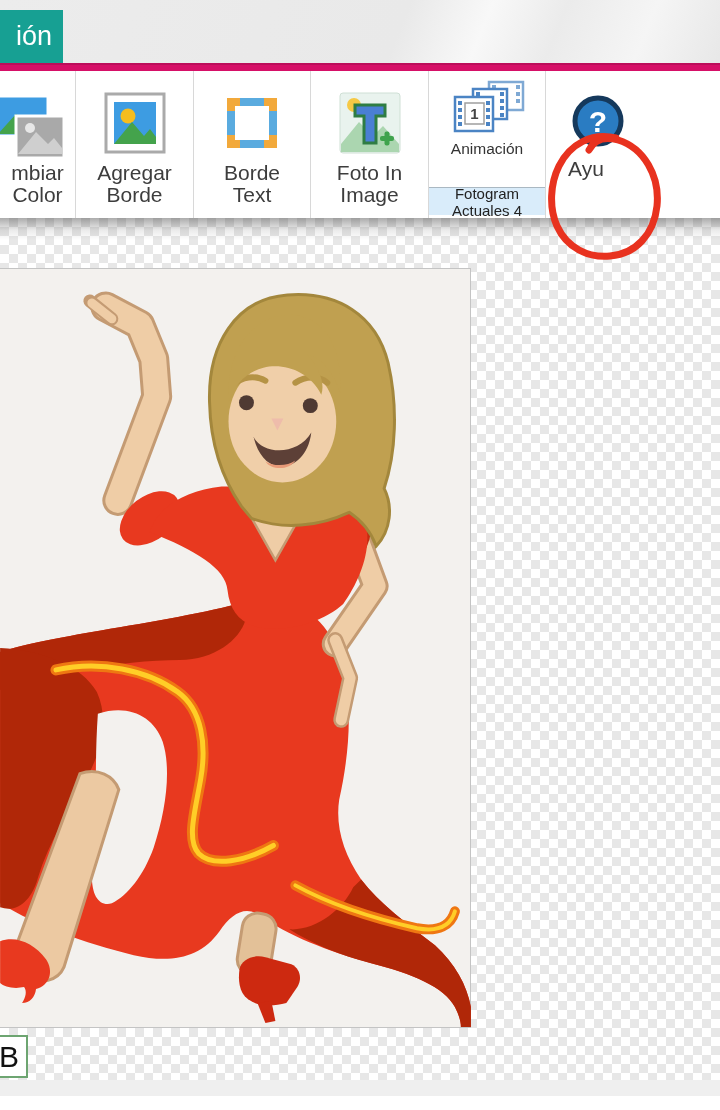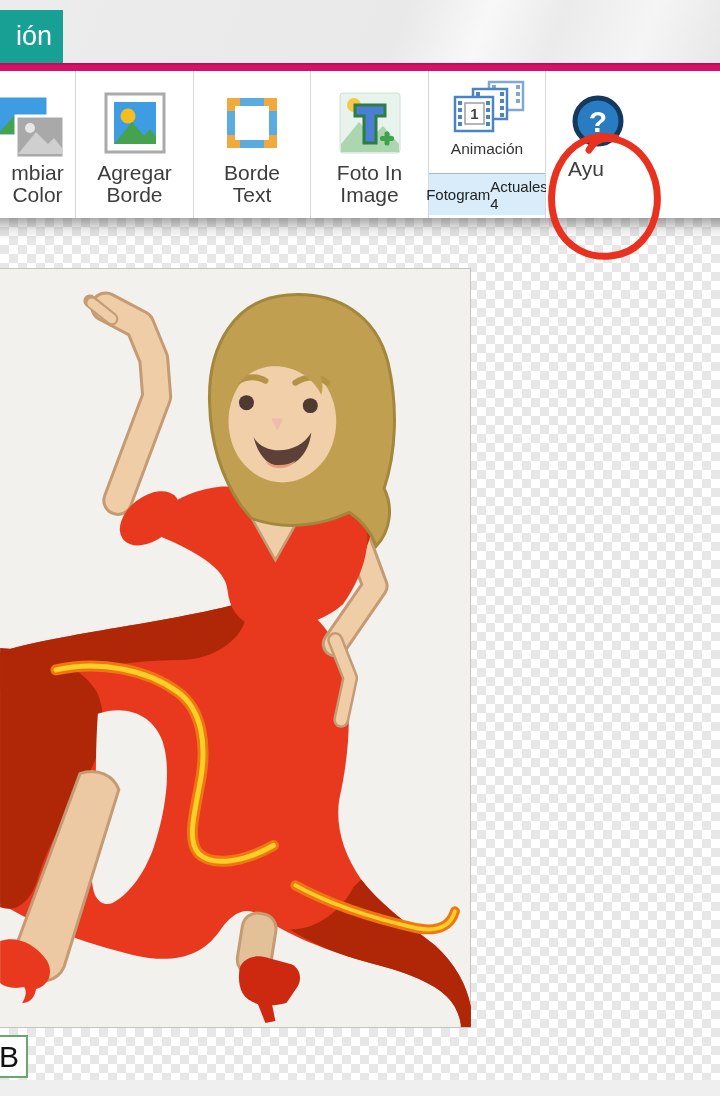--- a/index.html
+++ b/index.html
@@ -18,22 +18,22 @@
   .toolbar{display:flex;width:720px;height:147px;background:#fff;position:relative;}
   .tcell{height:147px;border-right:1px solid #d8d8d8;display:flex;flex-direction:column;
     align-items:center;padding-top:13px;position:relative;background:#fff;cursor:pointer;}
   .tcell:last-child{border-right:none;}
   .ticon{height:78px;display:flex;align-items:center;justify-content:center;}
   .tlabel{font-size:21px;line-height:21.5px;color:#3d3d3d;text-align:center;white-space:nowrap;}
   .c1{width:76px;} .c2{width:118px;} .c3{width:118px;} .c4{width:117px;}
   .c5{width:118px;} .c6{width:117px;padding-top:8px;} .c7{width:56px;align-items:flex-start;}
   .c6 .ticon{height:58px;}
   .c6 .small-label{font-size:15.5px;color:#333;margin-top:3px;}
-  .active-box{position:absolute;left:0;right:0;bottom:3px;height:42px;background:#d9ecfa;
-    border-top:1px solid #aab8c2;display:flex;flex-direction:row;align-items:center;
+  .active-box{position:absolute;left:0;right:0;bottom:3px;height:28px;background:#d9ecfa;
+    border-top:1px solid #aab8c2;display:flex;flex-direction:column;align-items:center;
     justify-content:center;font-size:15px;line-height:17px;color:#222;margin-top:44px;}
   .c7 .ticon{margin-left:24px;height:74px;}
   .c7 .tlabel{margin-left:22px;}
 
   
   .canvas{position:relative;width:720px;height:892px;
     background:repeating-conic-gradient(#e7e7e7 0% 25%, #ffffff 0% 50%) 0 0 / 18px 18px;}
   .canvas-shadow{position:absolute;left:0;top:0;width:720px;height:22px;
     background:linear-gradient(180deg, rgba(70,70,70,.45), rgba(120,120,120,.15) 55%, rgba(0,0,0,0));}
   .image-panel{position:absolute;left:0;top:50px;width:471px;height:760px;background:#f3f1ee;

